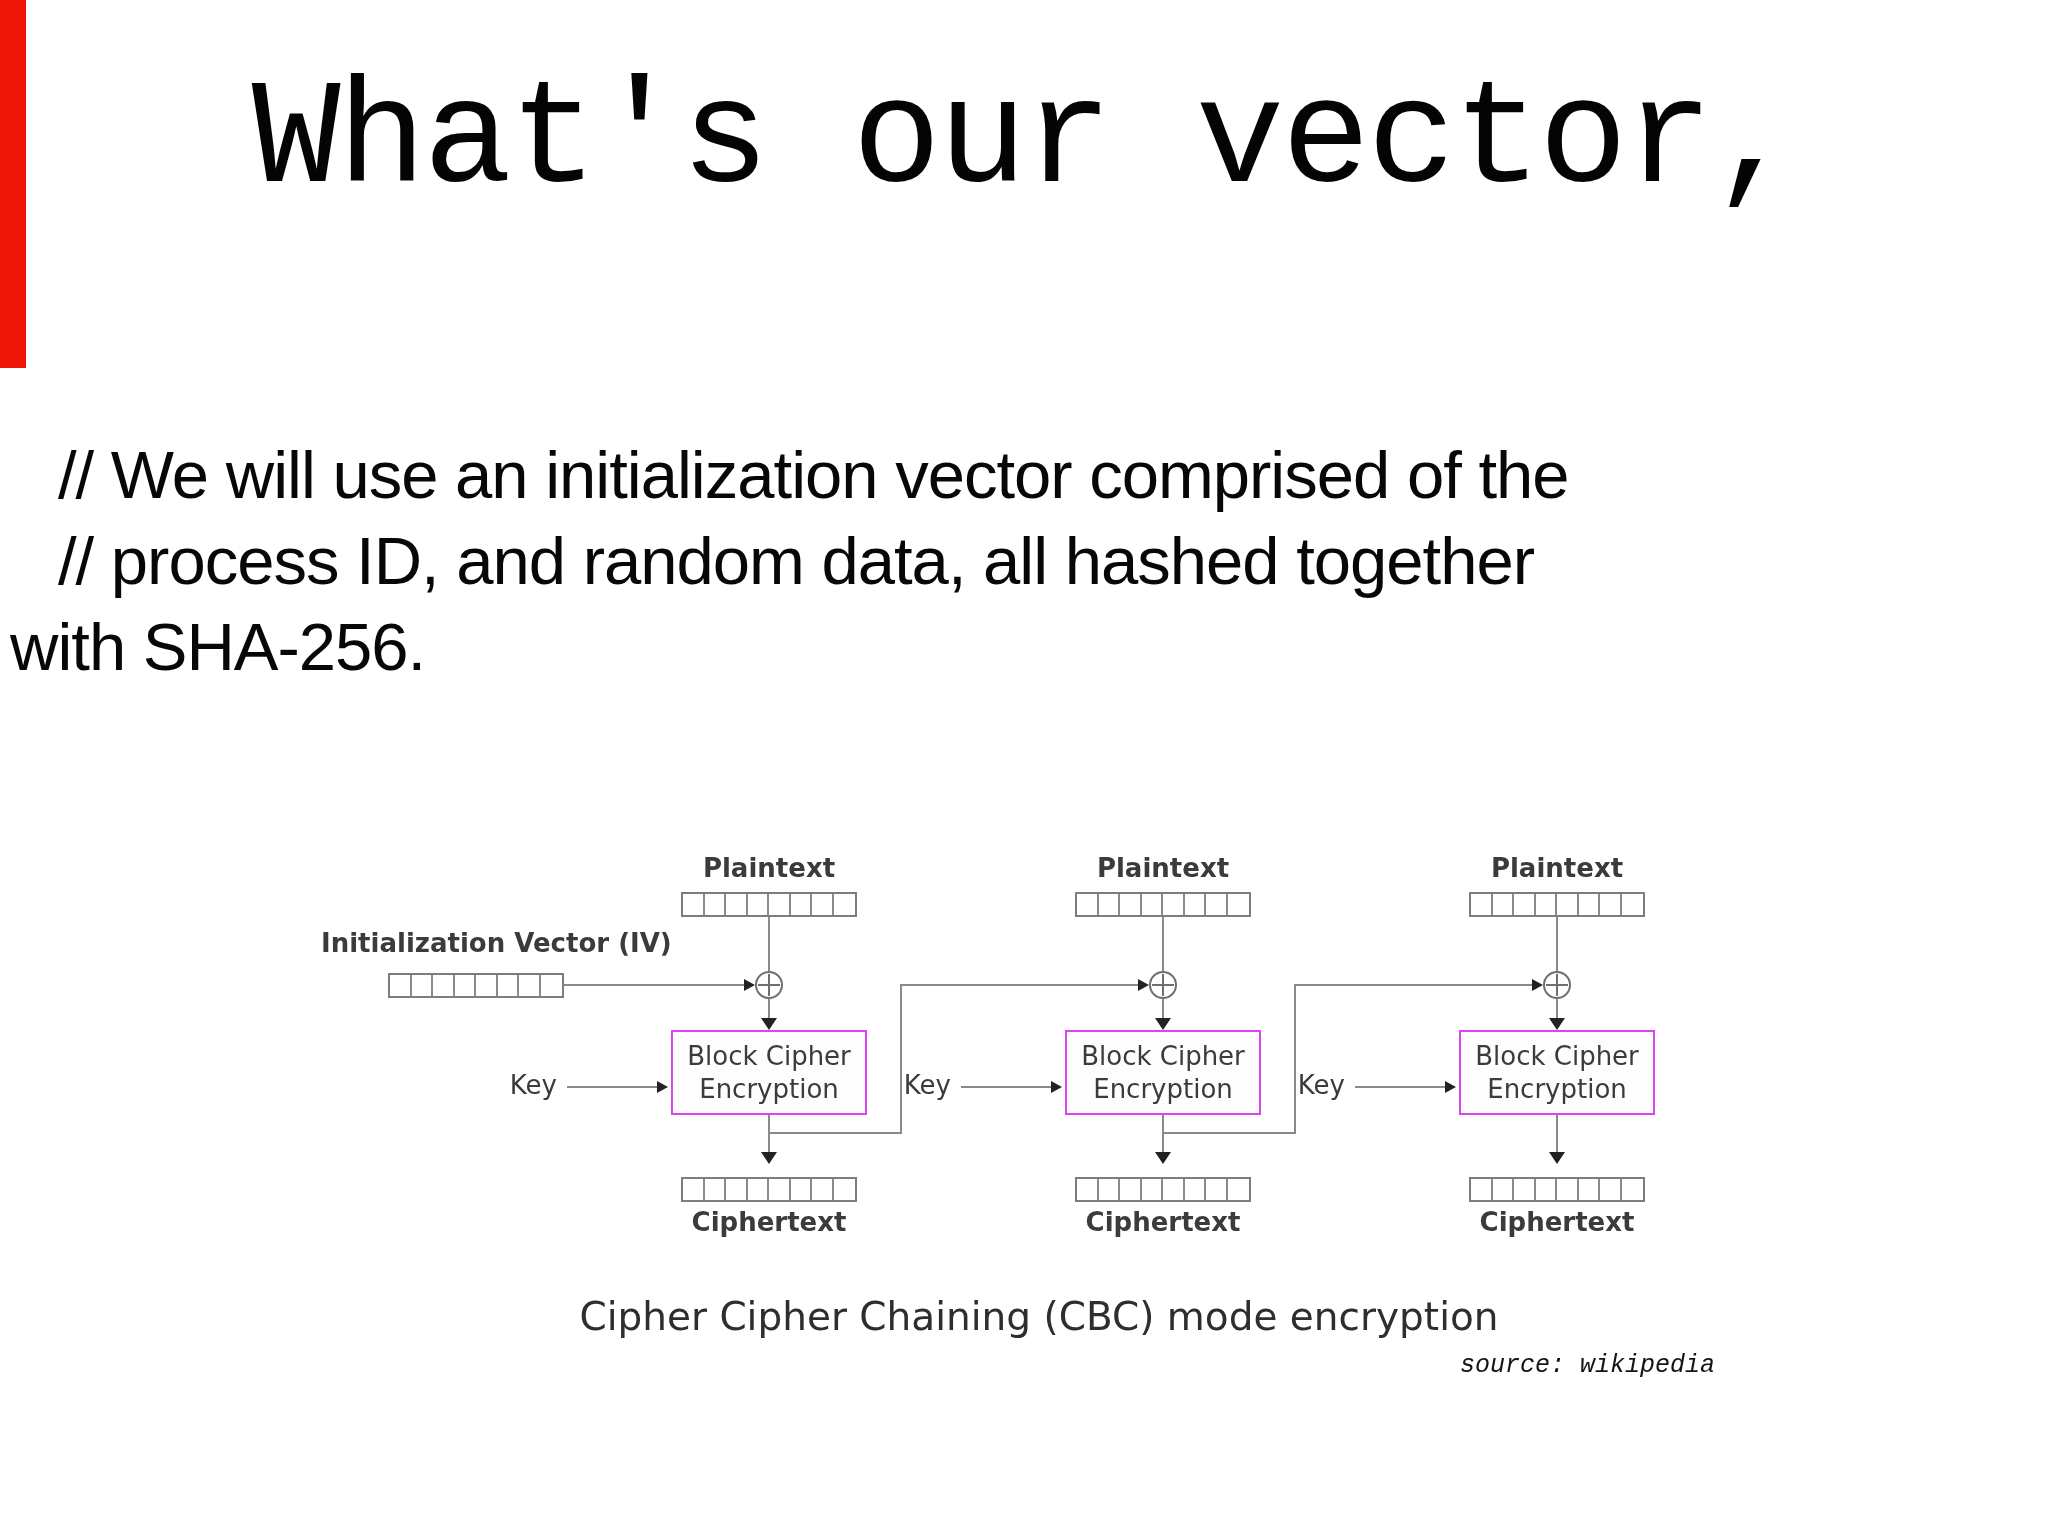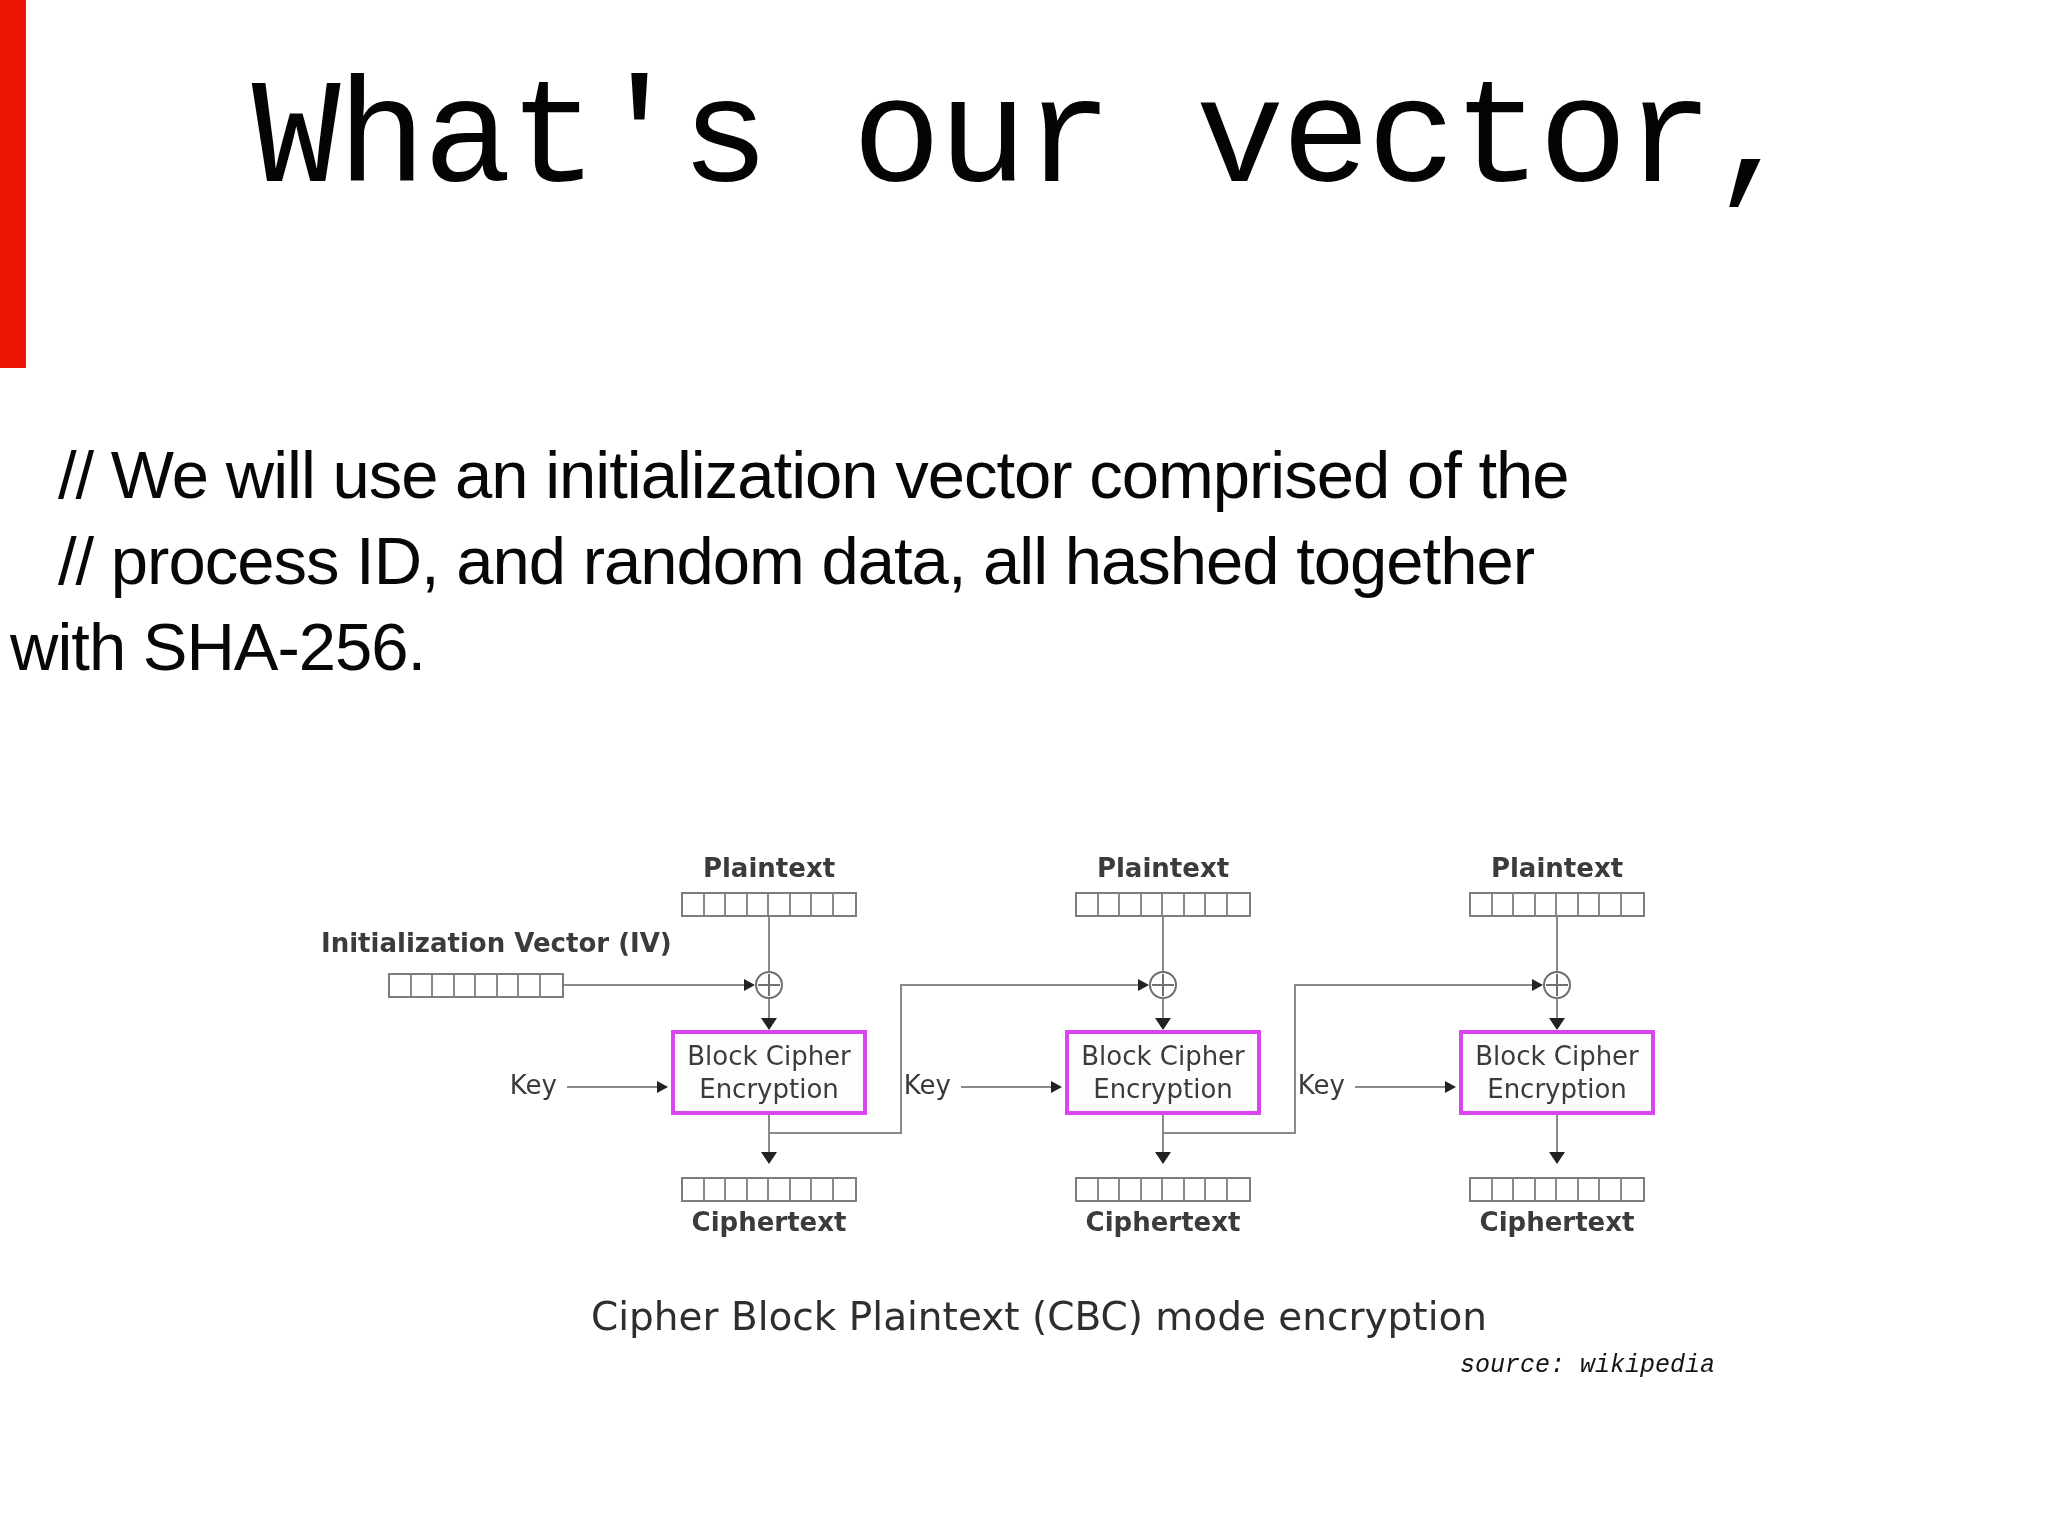--- a/index.html
+++ b/index.html
@@ -27,21 +27,21 @@
   .vline{width:2px;}
   .hline{height:2px;}
   .xor{position:absolute;width:28px;height:28px;border:2px solid #6f6f6f;border-radius:50%;
        box-sizing:border-box;background:#fff;}
   .xor:before{content:"";position:absolute;left:50%;top:1px;bottom:1px;width:2px;margin-left:-1px;background:#6f6f6f;}
   .xor:after{content:"";position:absolute;top:50%;left:1px;right:1px;height:2px;margin-top:-1px;background:#6f6f6f;}
   .arrow-down{position:absolute;width:0;height:0;border-left:8px solid transparent;
               border-right:8px solid transparent;border-top:12px solid #222222;}
   .arrow-right{position:absolute;width:0;height:0;border-top:6px solid transparent;
                border-bottom:6px solid transparent;border-left:11px solid #222222;}
-  .block-box{position:absolute;width:196px;height:85px;border:4px solid #d946ef;background:#fdfdfd;
+  .block-box{position:absolute;width:196px;height:85px;border:2px solid #d946ef;background:#fdfdfd;
              box-sizing:border-box;display:flex;flex-direction:column;justify-content:center;
              text-align:center;font-size:26px;line-height:33px;color:#3b3b3b;}
   .key-label{position:absolute;width:110px;text-align:right;font-size:26px;line-height:30px;}
   .caption{position:absolute;left:517px;top:1294px;width:1044px;text-align:center;
            font-size:39px;color:#2e2e2e;}
   .source{position:absolute;left:1460px;top:1351px;font-size:25px;font-style:italic;
           color:#141414;font-family:Liberation Mono, monospace;}
 </style>
 </head>
 <body>
@@ -185,17 +185,17 @@
         <div class="cell"></div>
         <div class="cell"></div>
         <div class="cell"></div>
         <div class="cell"></div>
         <div class="cell"></div>
         <div class="cell"></div>
         <div class="cell"></div>
     </div>
     <div class="dlabel center200" style="left:1457px;top:1206px;">Ciphertext</div>
 
-    <div class="caption">Cipher Block Plaintext (CBC) mode encryption</div>
+    <div class="caption">Cipher Cipher Chaining (CBC) mode encryption</div>
     <div class="source">source: wikipedia</div>
   </div>
 
 </div>
 
 </body></html>

